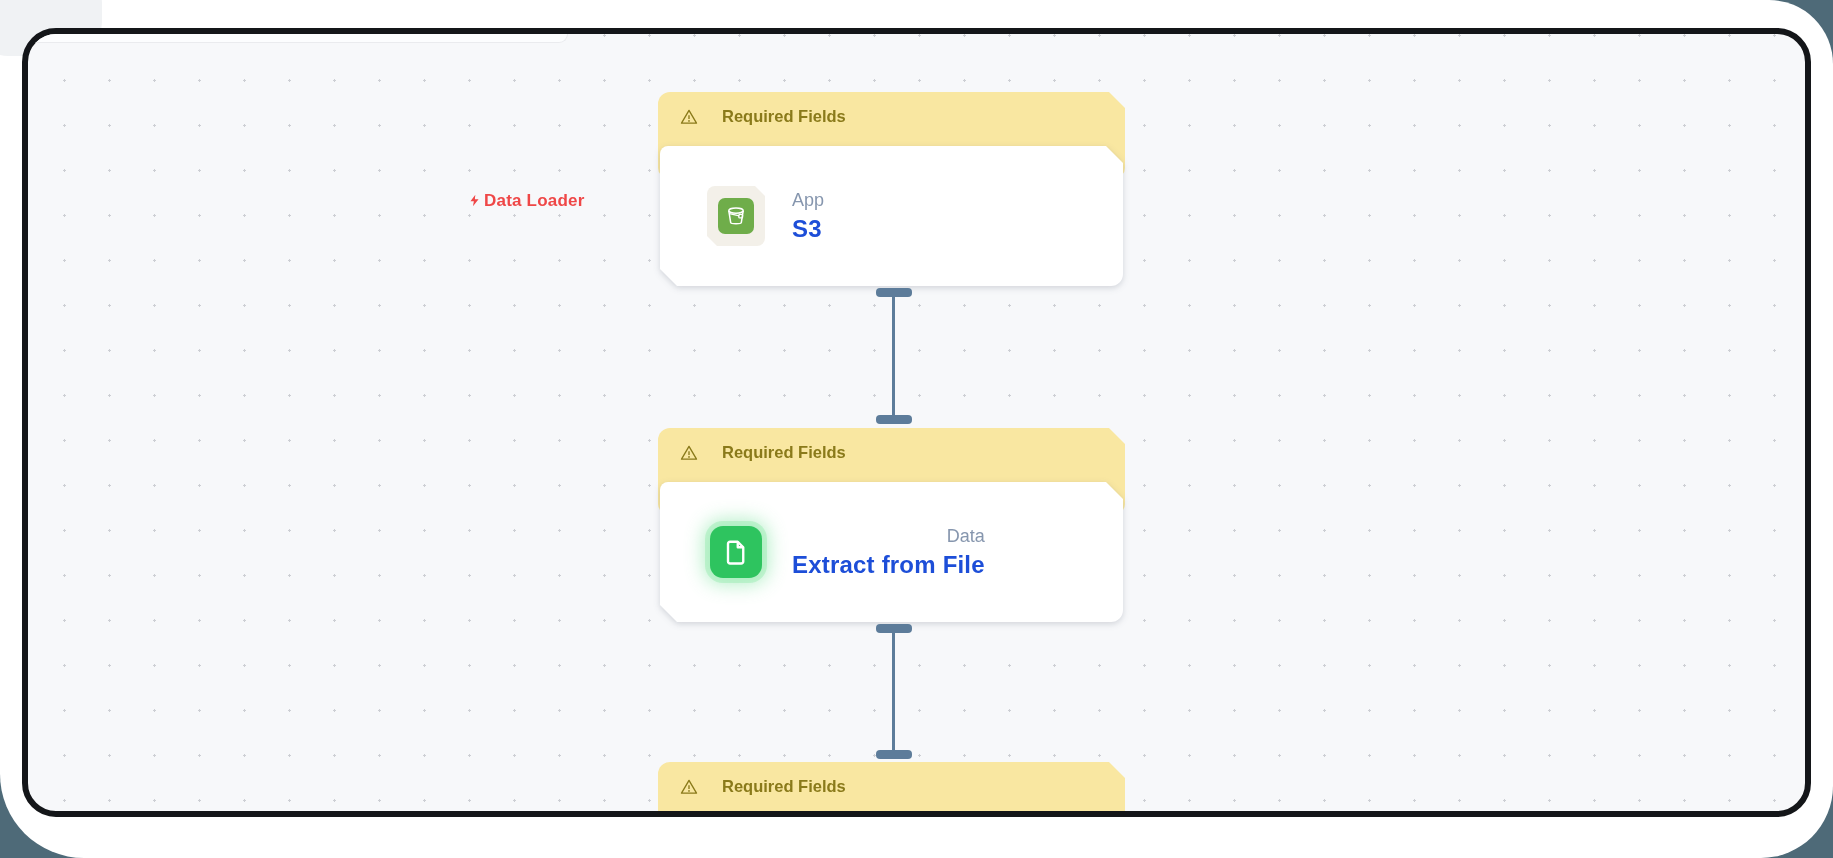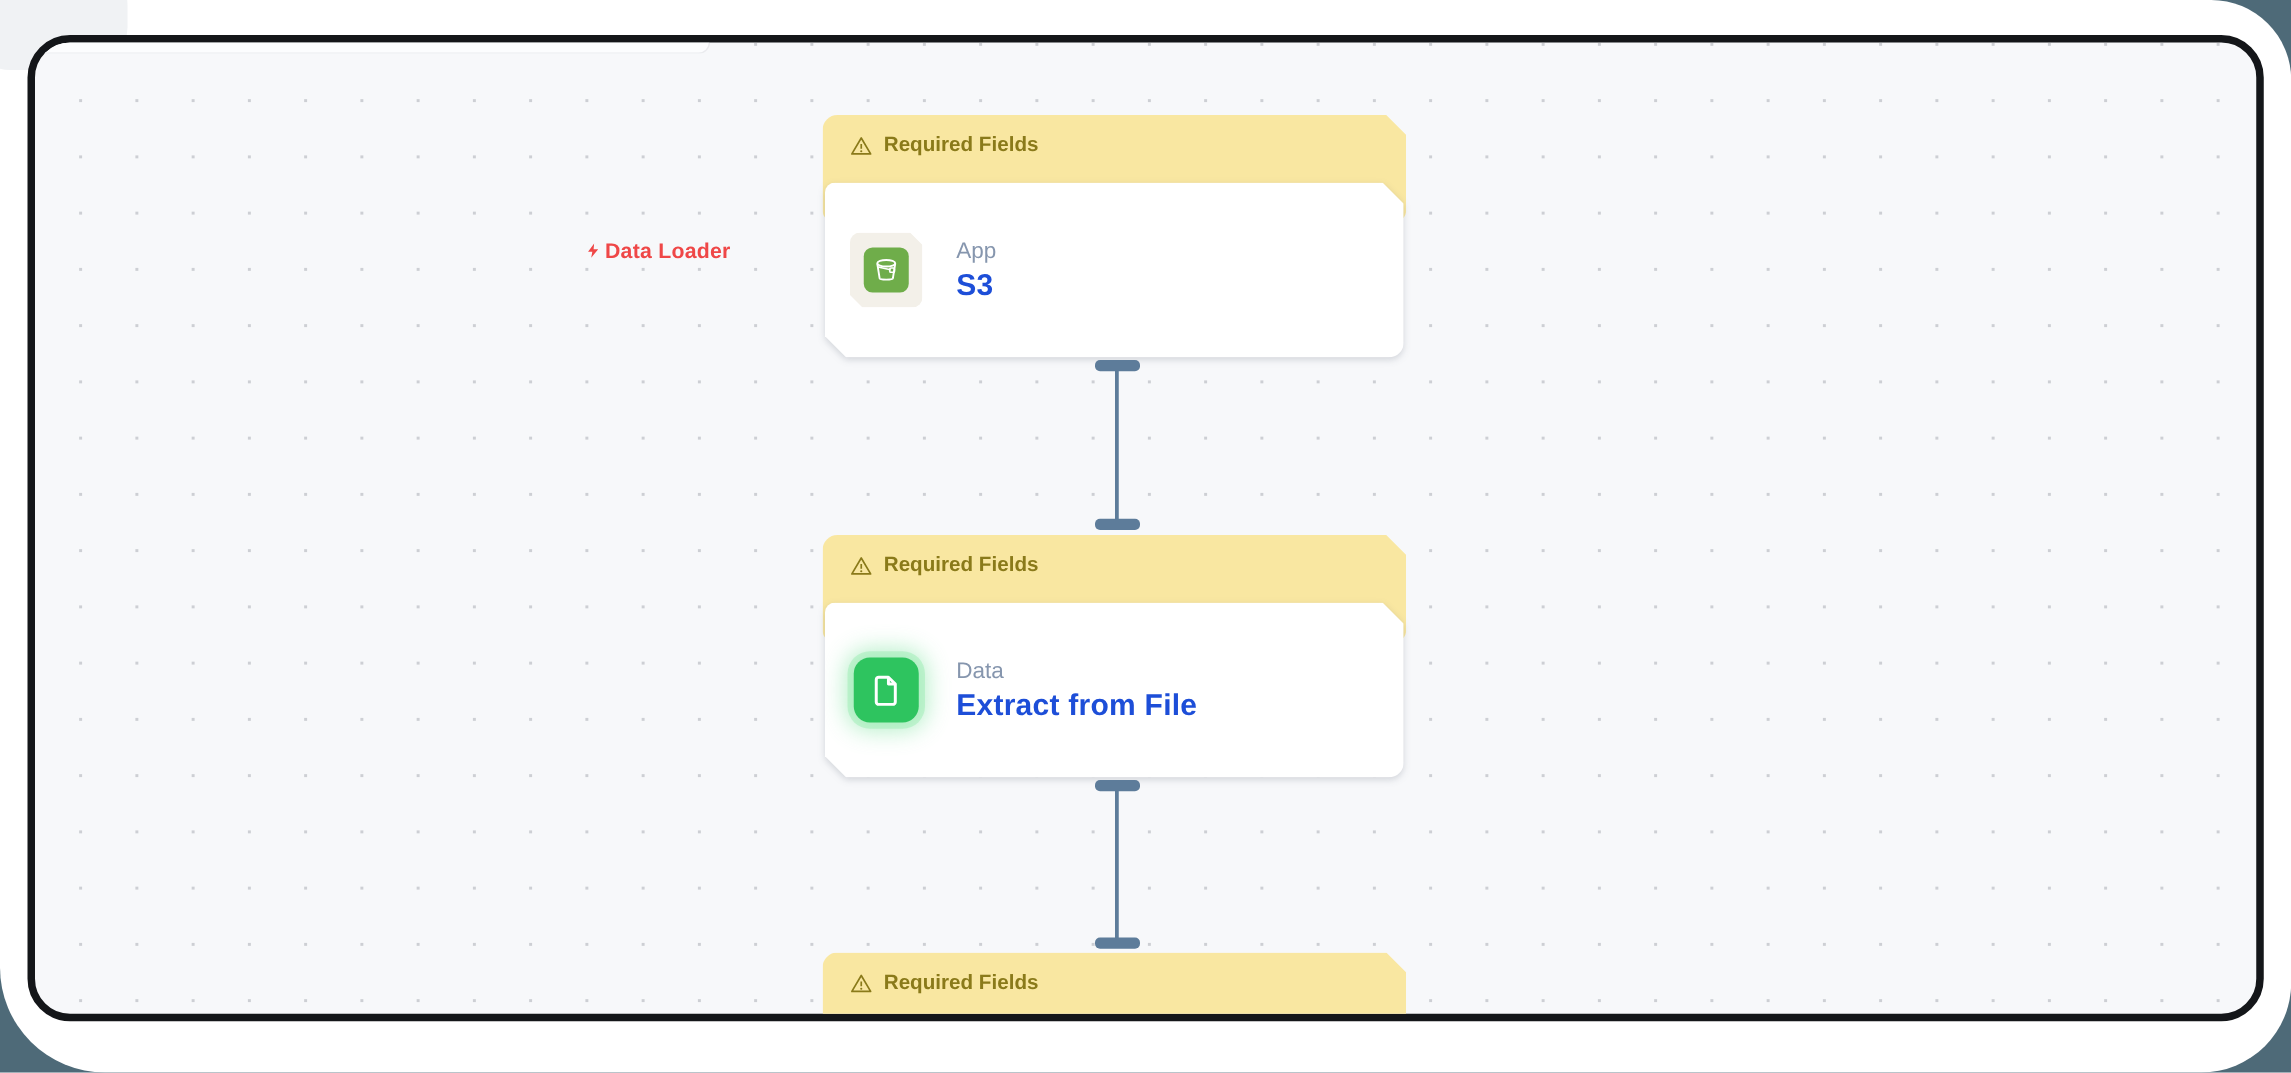--- a/index.html
+++ b/index.html
@@ -43,32 +43,32 @@
     position:absolute; left:440px; top:157px;
     display:flex; align-items:flex-start; gap:3px;
     color:#ef4747; font-size:17px; font-weight:700;
     letter-spacing:0.2px;
   }
   .node-banner {
     position:absolute; left:630px; width:467px; height:86px;
     background:#f9e7a1;
     border-radius:12px 0 10px 10px;
     clip-path:polygon(0 0, calc(100% - 16px) 0, 100% 16px, 100% 100%, 0 100%);
-    display:flex; align-items:flex-start; gap:9px;
+    display:flex; align-items:flex-start; gap:24px;
     padding:15px 0 0 22px;
     color:#8a7a1a; font-size:16.5px; font-weight:700;
   }
   .card-wrap { position:absolute; filter:drop-shadow(0 2px 3px rgba(40,50,70,0.18)); }
   .node-card {
     width:463px; height:140px;
     background:#ffffff;
     border-radius:8px 0 12px 0;
     clip-path:polygon(0 0, calc(100% - 17px) 0, 100% 17px, 100% 100%, 17px 100%, 0 calc(100% - 17px));
     display:flex; align-items:center;
-    padding-left:19px; gap:26px;
+    padding-left:46px; gap:26px;
   }
   .icon-slot { width:60px; display:flex; align-items:center; justify-content:center; }
   .s3-plate {
     width:58px; height:60px;
     background:#f3f0e9;
     border-radius:8px;
     clip-path:polygon(0 0, calc(100% - 10px) 0, 100% 10px, 100% 100%, 10px 100%, 0 calc(100% - 10px));
     display:flex; align-items:center; justify-content:center;
   }
   .s3-badge {
@@ -150,21 +150,21 @@
     <div class="node-banner" style="top:394px;">
       <span class="wicon">
         <svg width="18" height="18" viewBox="0 0 24 24">
             <path d="M12 3.2 L22 20.2 H2 Z" fill="none" stroke="#8a7a1a" stroke-width="1.8" stroke-linejoin="round"></path>
             <line x1="12" y1="9.6" x2="12" y2="14.6" stroke="#8a7a1a" stroke-width="1.8"></line>
             <circle cx="12" cy="17.3" r="1.15" fill="#8a7a1a"></circle>
           </svg>
       </span>
       <span>Required Fields</span>
     </div>
-    <div class="card-wrap" style="left:632px; top:448px;">
+    <div class="card-wrap" style="left:632px; top:448px;text-align:right;">
       <div class="node-card">
         <div class="icon-slot">
           <div class="file-badge">
             <svg width="30" height="30" viewBox="0 0 24 24">
               <path d="M7.2 3.8 h6.2 l4.4 4.4 v11.4 a1.6 1.6 0 0 1 -1.6 1.6 h-9 a1.6 1.6 0 0 1 -1.6 -1.6 v-14.2 a1.6 1.6 0 0 1 1.6 -1.6 z" fill="none" stroke="#ffffff" stroke-width="1.9" stroke-linejoin="round"></path>
               <path d="M13.4 3.8 v4.4 h4.4" fill="none" stroke="#ffffff" stroke-width="1.9" stroke-linejoin="round"></path>
             </svg>
           </div>
         </div>
         <div class="node-text">

